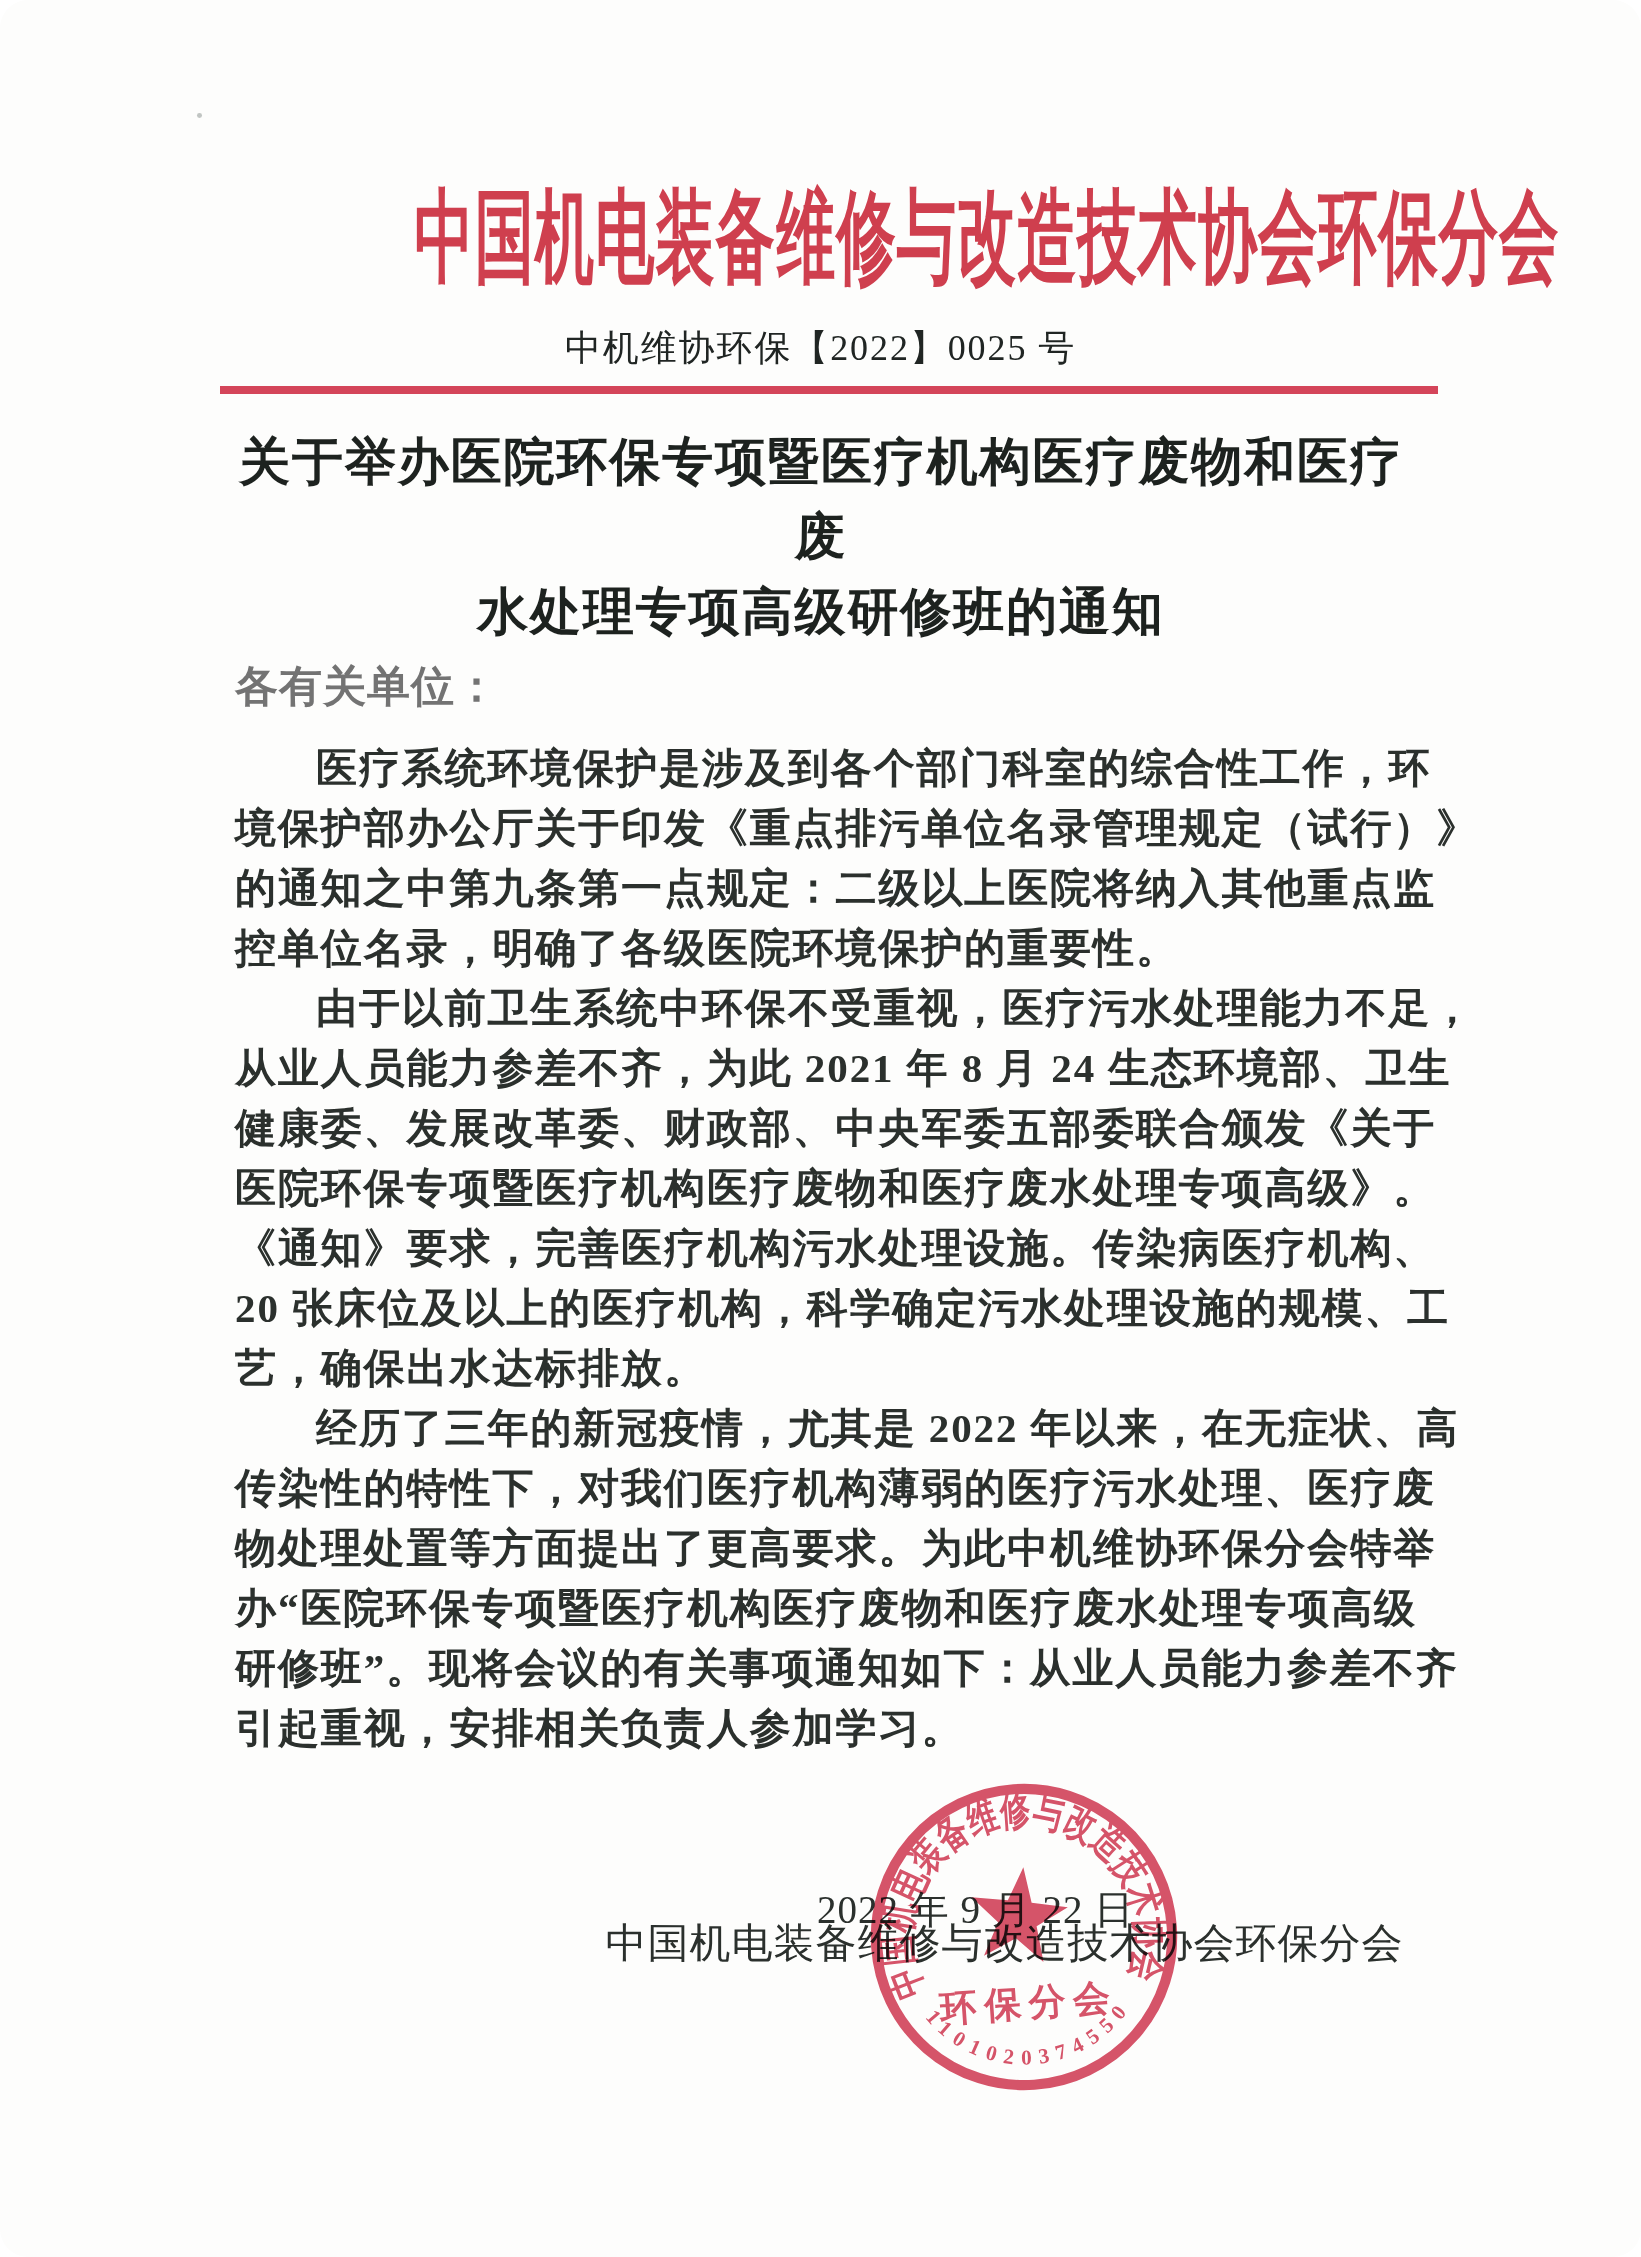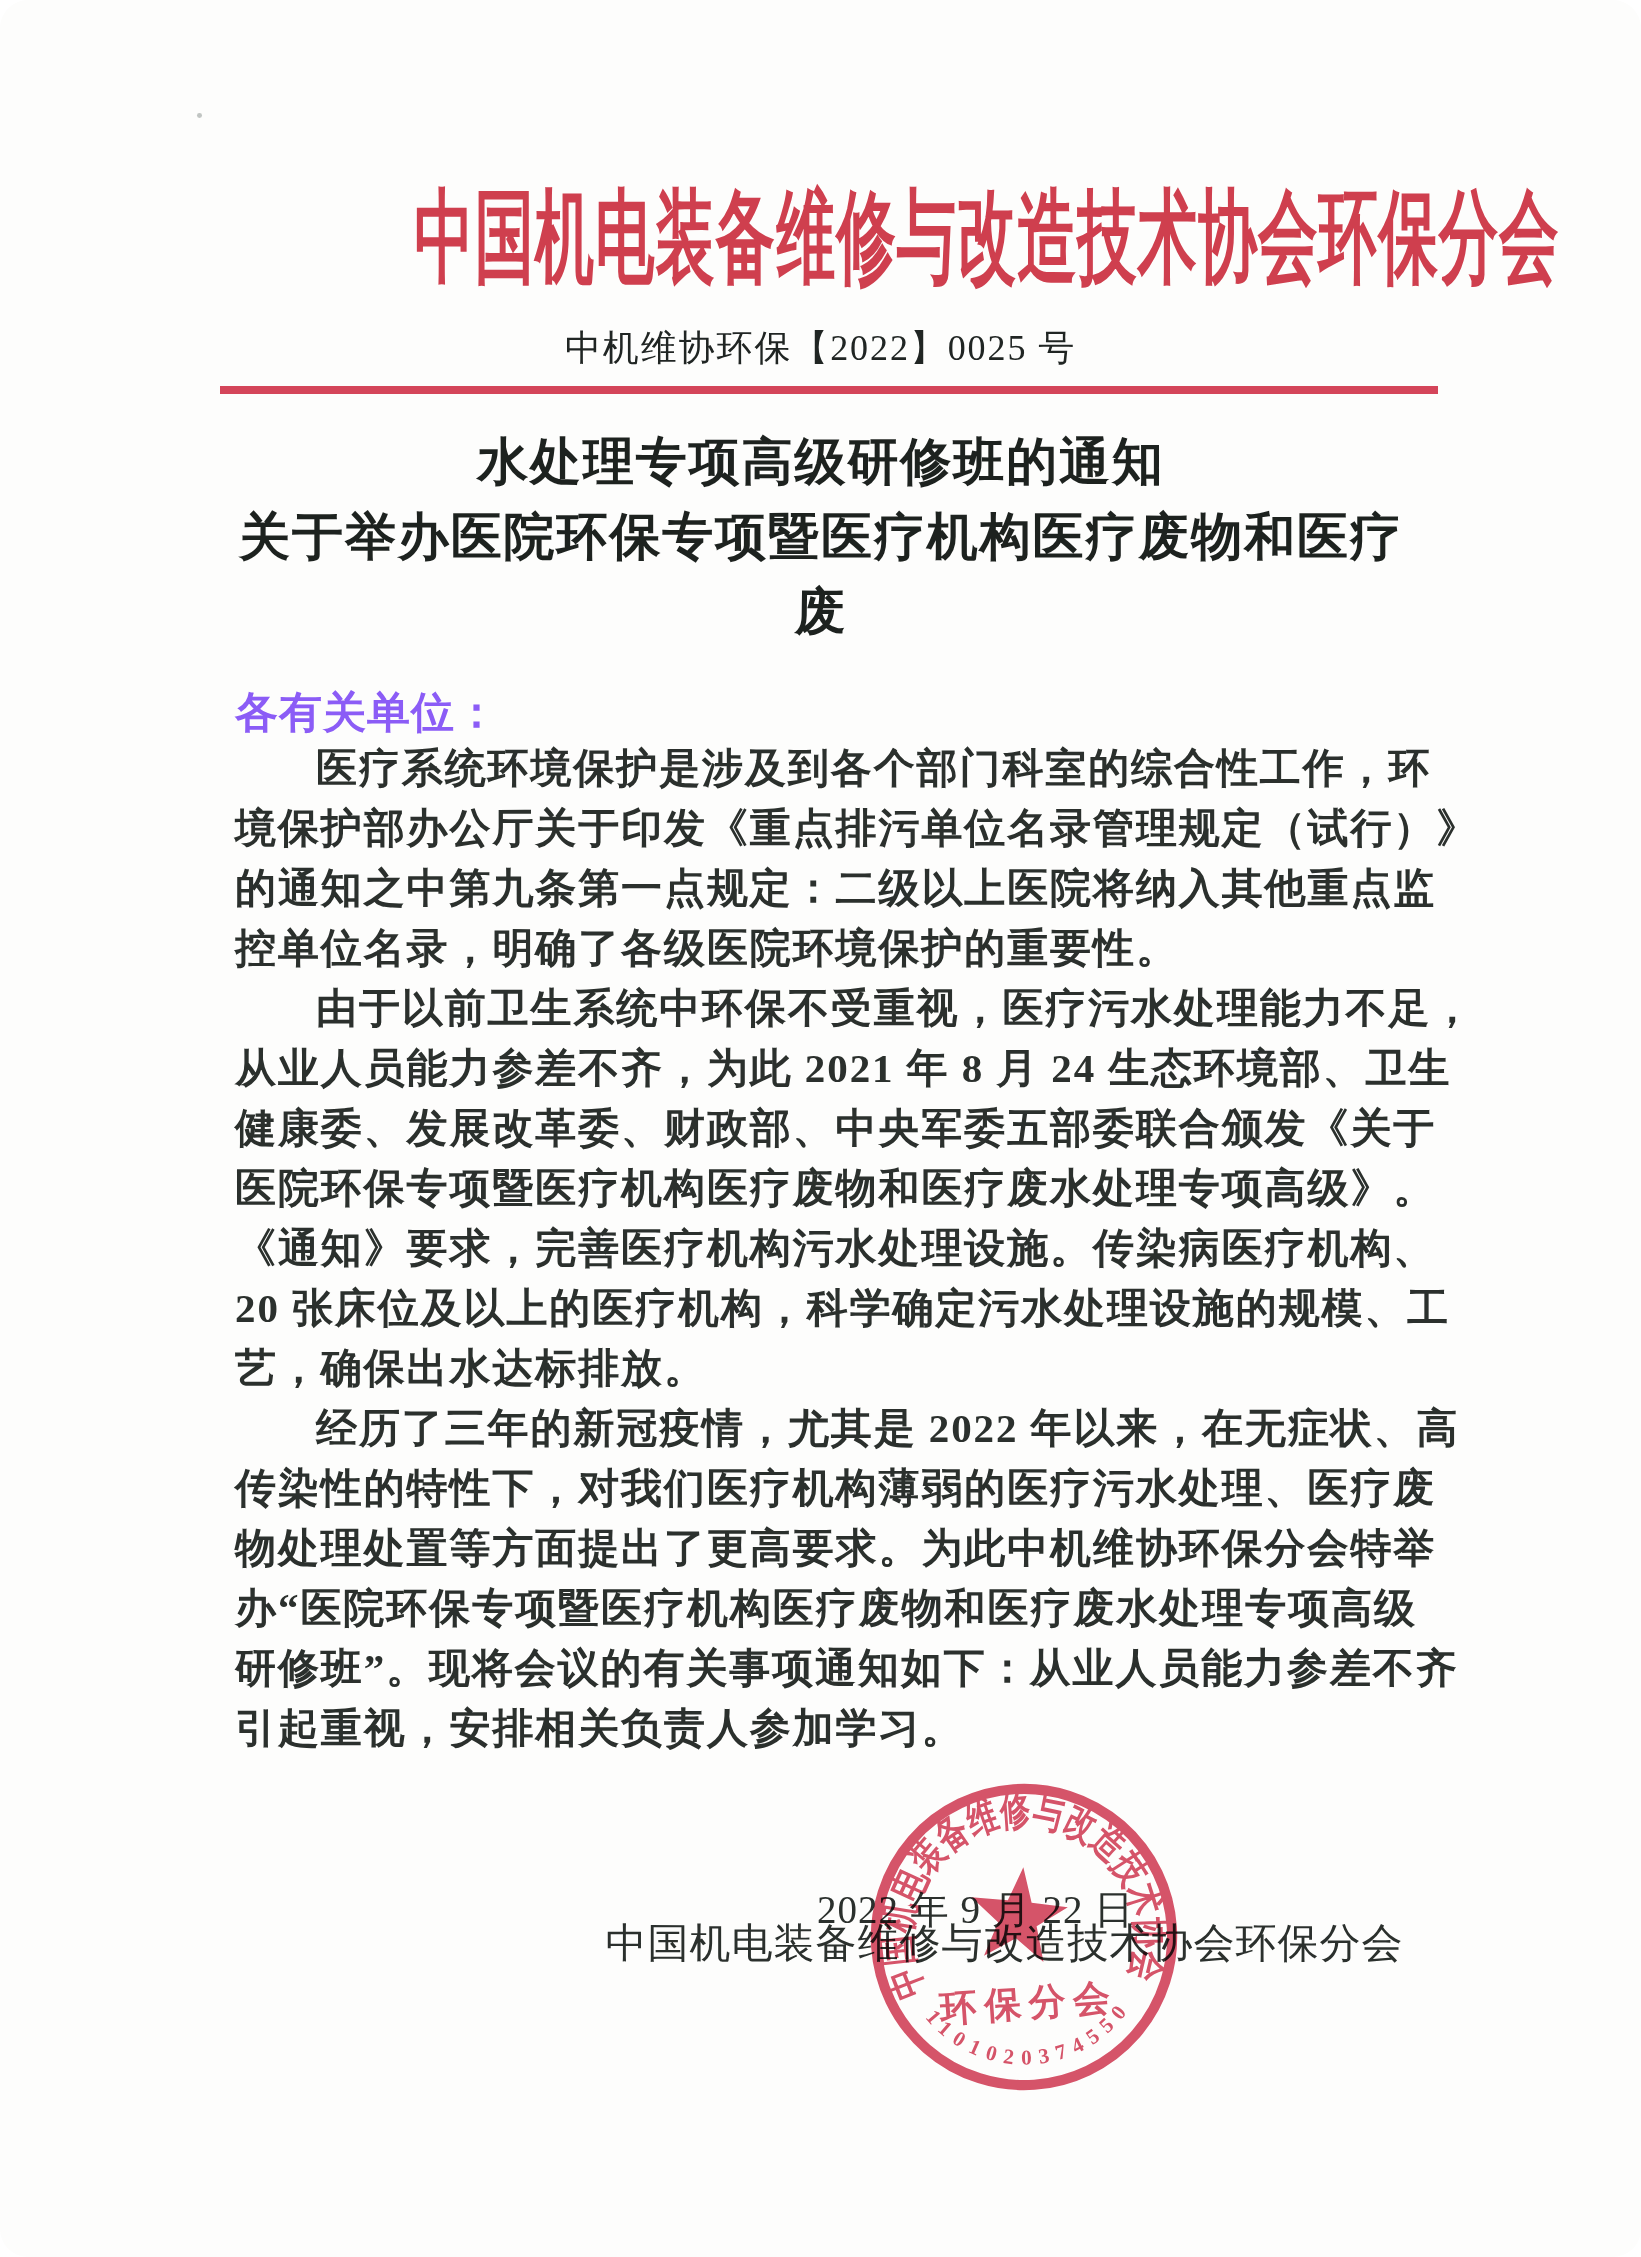--- a/index.html
+++ b/index.html
@@ -70,26 +70,26 @@
     font-size: 51px;
     line-height: 75px;
     font-weight: bold;
     letter-spacing: 1.9px;
     color: #1d221f;
   }
 
   
   .salutation {
     position: absolute;
-    top: 684px;
+    top: 658px;
     left: 235px;
     font-size: 43px;
     font-weight: bold;
     letter-spacing: 1px;
-    color: #8b5cf6;
+    color: #737373;
   }
 
   
   .body-text {
     position: absolute;
     top: 738px;
     left: 235px;
     width: 1182px;
     z-index: 2;
     font-weight: bold;
@@ -163,22 +163,22 @@
 
   <div class="letterhead">
     <span>中国机电装备维修与改造技术协会环保分会</span>
   </div>
 
   <div class="doc-number">中机维协环保【2022】0025 号</div>
 
   <div class="red-rule"></div>
 
   <div class="notice-title">
+    <div>关于举办医院环保专项暨医疗机构医疗废物和医疗废</div>
     <div>水处理专项高级研修班的通知</div>
-    <div>关于举办医院环保专项暨医疗机构医疗废物和医疗废</div>
   </div>
 
   <div class="salutation">各有关单位：</div>
 
   <div class="body-text">
     <p>
       </p>
       <div class="body-line first">医疗系统环境保护是涉及到各个部门科室的综合性工作，环</div>
       <div class="body-line">境保护部办公厅关于印发《重点排污单位名录管理规定（试行）》</div>
       <div class="body-line">的通知之中第九条第一点规定：二级以上医院将纳入其他重点监</div>

